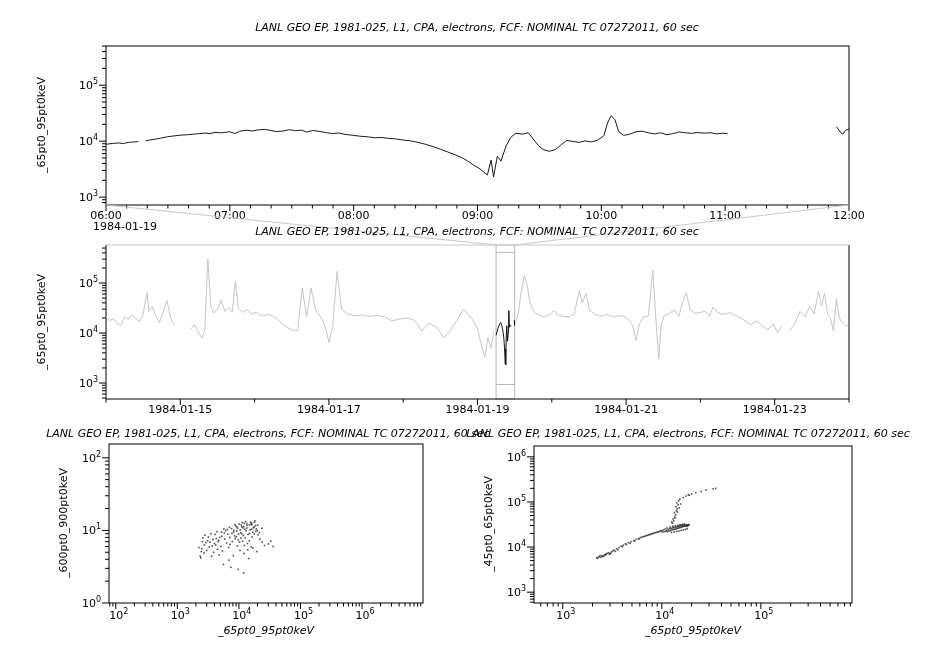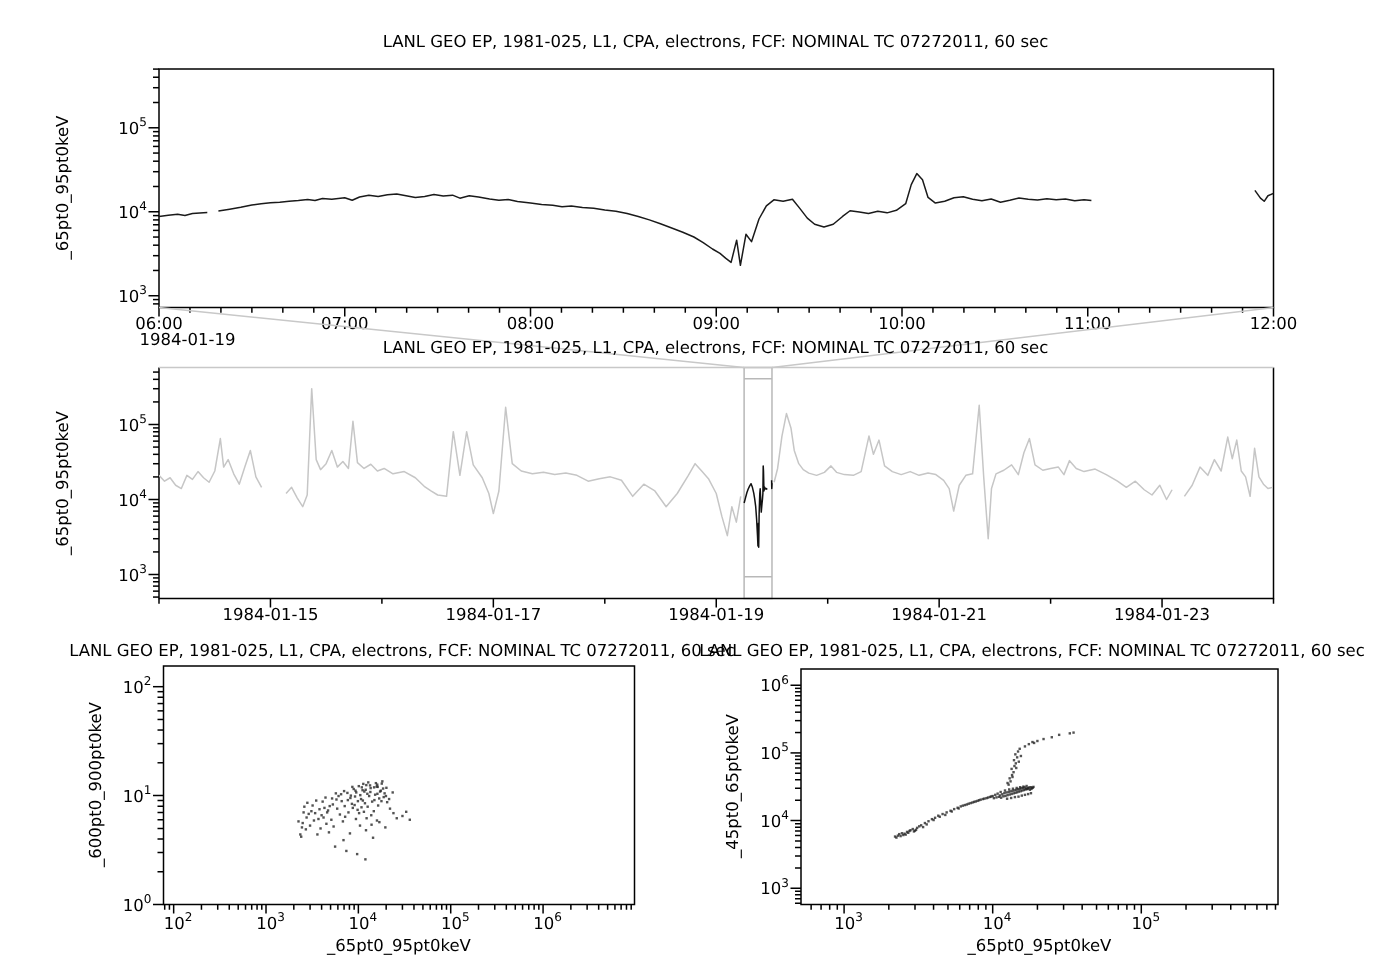--- a/index.html
+++ b/index.html
@@ -1,20 +1,20 @@
 <!DOCTYPE html>
 <html><head>
 <meta charset="utf-8">
 <style>
   html,body{margin:0;padding:0;background:#fff;}
   #screen{position:relative;width:926px;height:647px;background:#fff;overflow:hidden;
           font-family:"DejaVu Sans","Liberation Sans",sans-serif;color:#000;}
   #chart-svg{position:absolute;left:0;top:0;}
   .lbl{position:absolute;font-size:11px;line-height:12px;white-space:nowrap;color:#000;}
-  .ctr{transform:translateX(-50%);}
+  .ctr{transform:translateX(-50%);font-style:italic;}
   .vlab{transform:translate(-50%,-50%) rotate(-90deg);transform-origin:center center;}
 </style>
 </head>
 <body>
 
 <div id="screen">
   <svg id="chart-svg" width="926" height="647">
       <g>
         <clipPath id="clip0">
           <rect x="106" y="46" width="743" height="159"></rect>

